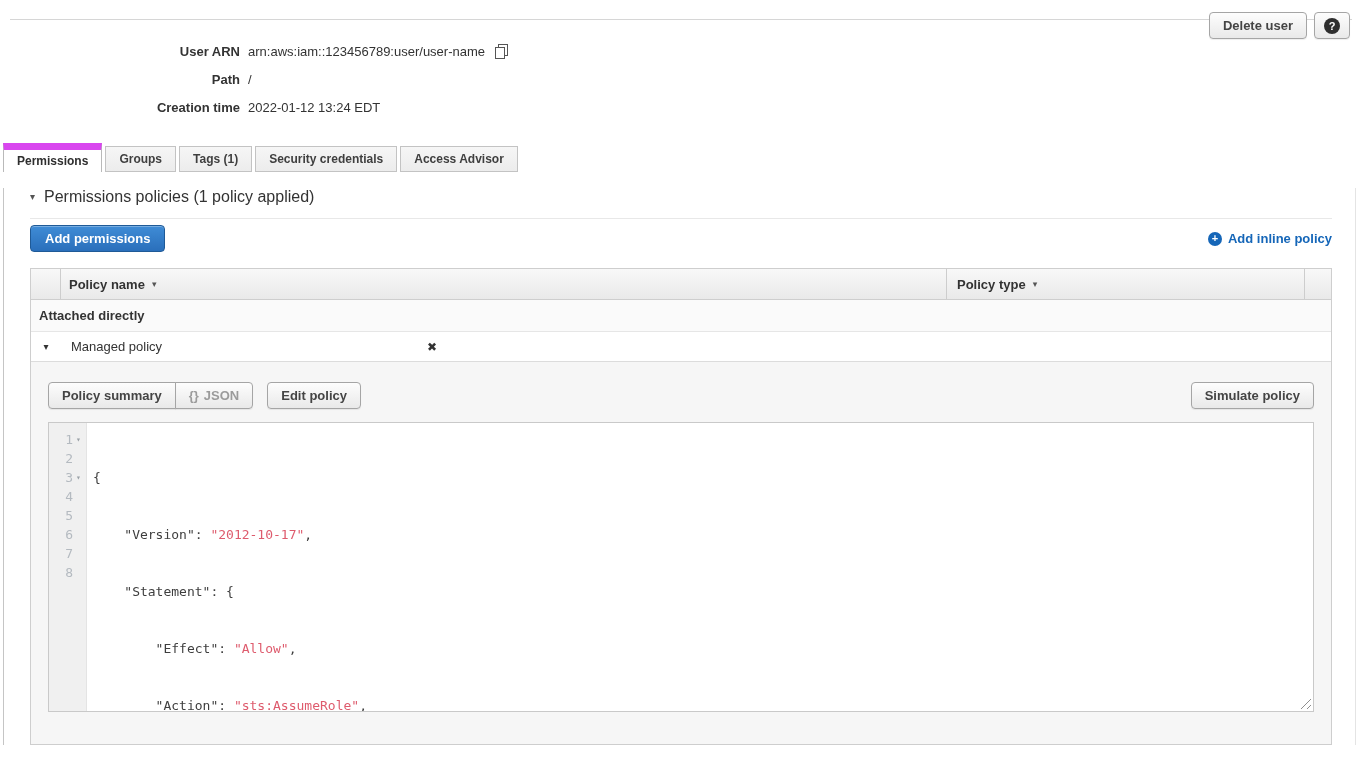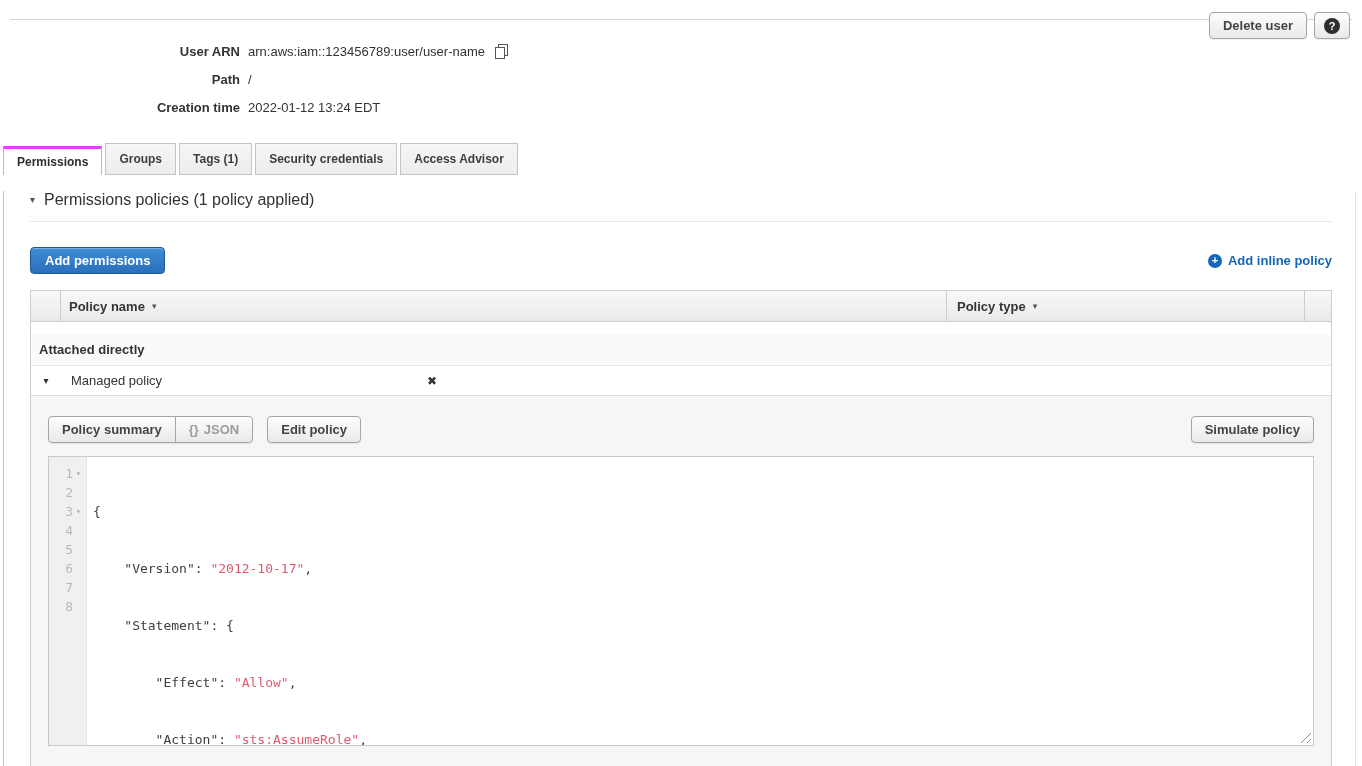--- a/index.html
+++ b/index.html
@@ -28,38 +28,38 @@
   .info-value { margin-left:8px; color:#333; display:flex; align-items:center; }
   .copy-icon { position:relative; width:15px; height:15px; display:inline-block; margin-left:9px; }
   .copy-icon::before { content:""; position:absolute; left:4px; top:0; width:8px; height:10px;
     border:1px solid #555; background:#fff; }
   .copy-icon::after  { content:""; position:absolute; left:1px; top:3px; width:8px; height:10px;
     border:1px solid #555; background:#fff; }
 
   
   .tab-strip { display:flex; align-items:flex-end; gap:3px; margin:22px 0 0 3px; }
   .tab {
-    display:flex; align-items:center; height:32px; padding:0 13px;
+    display:flex; align-items:center; height:26px; padding:0 13px;
     font-size:12px; font-weight:700; color:#3f3f3f;
     background:linear-gradient(#f6f6f6,#ececec); border:1px solid #c3c3c3; cursor:pointer; white-space:nowrap;
   }
   .tab.active {
-    background:#fff; border-color:#b9b9b9; border-top:3px solid #d946ef;
+    background:#fff; border-color:#b9b9b9; border-top:7px solid #d946ef;
     border-bottom:none; height:29px; color:#2e2e2e;
   }
   .tab-panel {
     margin:0 6px 0 3px; border-left:1px solid #c5c5c5; border-right:1px solid #e4e4e4;
     min-height:549px; padding:0 23px 0 26px;
   }
 
   
   .section-head { display:flex; align-items:center; gap:9px; margin-top:16px; font-size:16px; color:#333; }
   .tri { font-size:10px; color:#555; line-height:1; }
   .section-rule { border:none; border-top:1px solid #e8e8e8; margin-top:12px; }
-  .actions-row { display:flex; justify-content:space-between; align-items:center; margin-top:25px; }
+  .actions-row { display:flex; justify-content:space-between; align-items:center; margin-top:6px; }
   .btn-primary {
     display:inline-flex; align-items:center; height:27px; padding:0 14px;
     font-size:13px; font-weight:700; color:#fff;
     background:linear-gradient(#3f8cd6,#2a6fbb); border:1px solid #1f5a97;
     border-radius:4px; box-shadow:inset 0 1px 0 rgba(255,255,255,.3); cursor:pointer;
   }
   .inline-link { display:flex; align-items:center; gap:6px; color:#1566b8; font-weight:700; cursor:pointer; }
   .plus-circle { width:14px; height:14px; border-radius:50%; background:#1566b8; color:#fff;
     display:flex; align-items:center; justify-content:center; font-size:11px; font-weight:700; line-height:1; }
 
@@ -68,21 +68,21 @@
   .trow { display:flex; align-items:center; }
   .thead { height:31px; background:linear-gradient(#f8f8f8,#e9e9e9); border-bottom:1px solid #cecece;
     font-weight:700; color:#333; }
   .c1 { width:30px; display:flex; justify-content:center; align-self:stretch; align-items:center; }
   .c2 { flex:1; padding-left:8px; display:flex; align-items:center; align-self:stretch;text-align:center; }
   .c3 { width:358px; padding-left:10px; display:flex; align-items:center; align-self:stretch; }
   .c4 { width:26px; display:flex; justify-content:center; align-self:stretch; align-items:center; }
   .thead .c1, .thead .c2, .thead .c3 { border-right:1px solid #cdcdcd; }
   .sort-arrow { font-size:9px; color:#555; margin-left:7px; }
   .group-row { height:32px; background:#fafafa; border-bottom:1px solid #e6e6e6;
-    font-weight:700; padding-left:8px; display:flex; align-items:center;margin-top:12px; }
+    font-weight:700; padding-left:8px; display:flex; align-items:center; }
   .data-row { height:30px; background:#fff; border-bottom:1px solid #dcdcdc; }
   .data-row .c2 { padding-left:32px; }
   .policy-link { color:#0a7ac2; cursor:pointer; text-decoration:none; }
   .expand-tri { font-size:10px; color:#333; cursor:pointer; }
   .x-btn { font-size:12px; color:#333; cursor:pointer; font-weight:700; }
 
   
   .detail { background:#f6f6f6; padding:20px 17px 32px 17px; border-bottom:0; }
   .detail-btns { display:flex; align-items:center; }
   .seg-left { border-radius:4px 0 0 4px; position:relative; z-index:2; }

